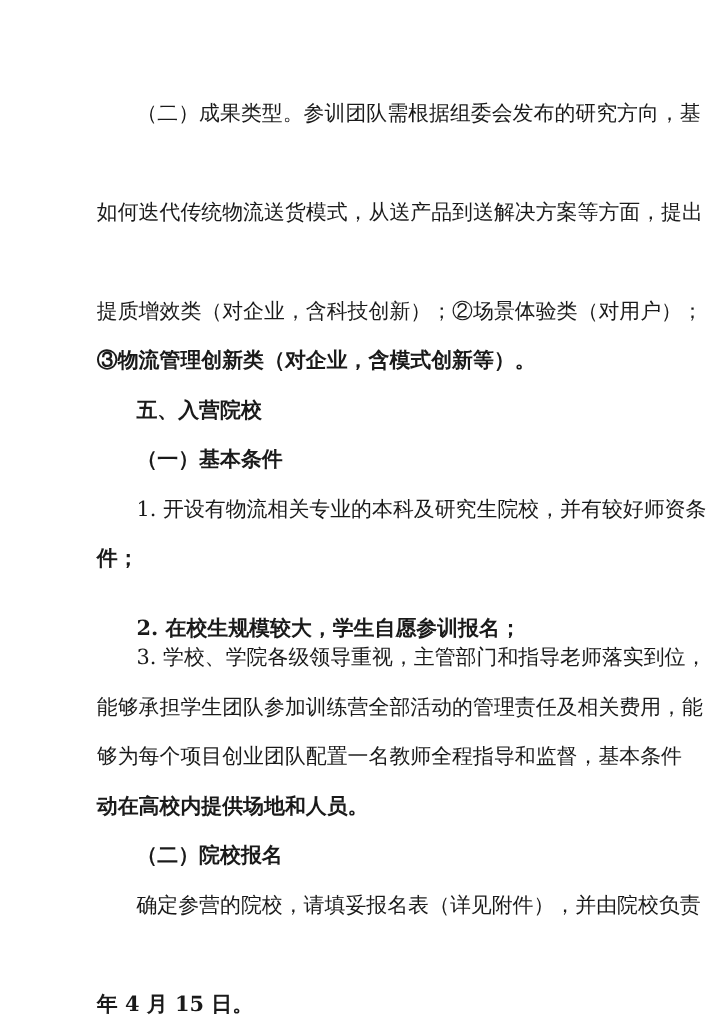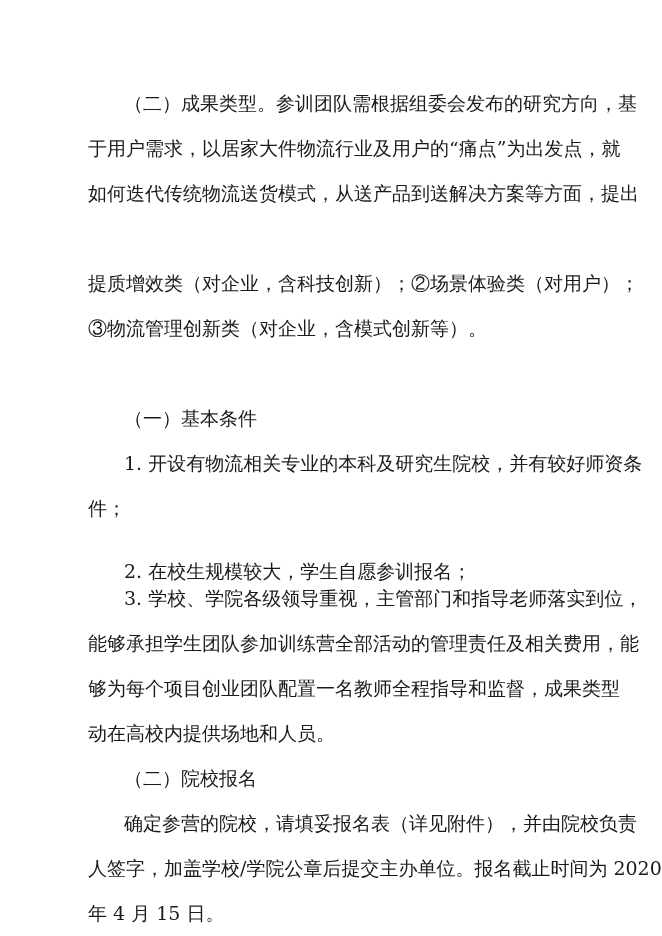--- a/index.html
+++ b/index.html
@@ -2,43 +2,42 @@
 <html><head>
 <meta charset="utf-8">
 <style>
   html, body { margin: 0; padding: 0; background: #ffffff; }
   body { width: 662px; height: 936px; position: relative; overflow: hidden;
          font-family: "DejaVu Serif", "Liberation Serif", serif; color: #1a1a1a; }
   .page { position: absolute; left: 0; top: 0; width: 616px; height: 936px; background: #fff; }
   .line { position: absolute; left: 88px; width: 492px; height: 30px; line-height: 30px;
           font-size: 19px; white-space: nowrap; text-align: justify; text-align-last: justify;
           letter-spacing: 0px; }
-  .line.last { text-align-last: left; }
+  .line.last { text-align-last: left; font-weight: bold; }
   .line.indent { left: 124px; width: 456px; }
   .line.heading { font-weight: bold; font-family: "DejaVu Sans", "Liberation Sans", sans-serif; font-size: 19px; }
 </style>
 </head>
 <body>
 
 <div class="page">
 
   <div class="line indent" style="top:88px">（二）成果类型。参训团队需根据组委会发布的研究方向，基</div>
-  <div class="line" style="top:133px">于用户需求，以居家大件物流行业及用户的“痛点”为出发点，就</div>
   <div class="line" style="top:178px">如何迭代传统物流送货模式，从送产品到送解决方案等方面，提出</div>
   <div class="line" style="top:268px">提质增效类（对企业，含科技创新）；②场景体验类（对用户）；</div>
   <div class="line last" style="top:313px">③物流管理创新类（对企业，含模式创新等）。</div>
 
+  <div class="line indent heading last" style="top:358px">五、入营院校</div>
 
   <div class="line indent last" style="top:403px">（一）基本条件</div>
   <div class="line indent" style="top:448px">1. 开设有物流相关专业的本科及研究生院校，并有较好师资条</div>
   <div class="line last" style="top:493px">件；</div>
   <div class="line indent last" style="top:556px">2. 在校生规模较大，学生自愿参训报名；</div>
   <div class="line indent" style="top:583px">3. 学校、学院各级领导重视，主管部门和指导老师落实到位，</div>
   <div class="line" style="top:628px">能够承担学生团队参加训练营全部活动的管理责任及相关费用，能</div>
-  <div class="line" style="top:673px">够为每个项目创业团队配置一名教师全程指导和监督，成果类型</div>
+  <div class="line" style="top:673px">够为每个项目创业团队配置一名教师全程指导和监督，基本条件</div>
   <div class="line last" style="top:718px">动在高校内提供场地和人员。</div>
 
   <div class="line indent last" style="top:763px">（二）院校报名</div>
   <div class="line indent" style="top:808px">确定参营的院校，请填妥报名表（详见附件），并由院校负责</div>
-  <div class="line" style="top:853px">人签字，加盖学校/学院公章后提交主办单位。报名截止时间为 2020</div>
   <div class="line last" style="top:898px">年 4 月 15 日。</div>
 
 </div>
 
 </body></html>

